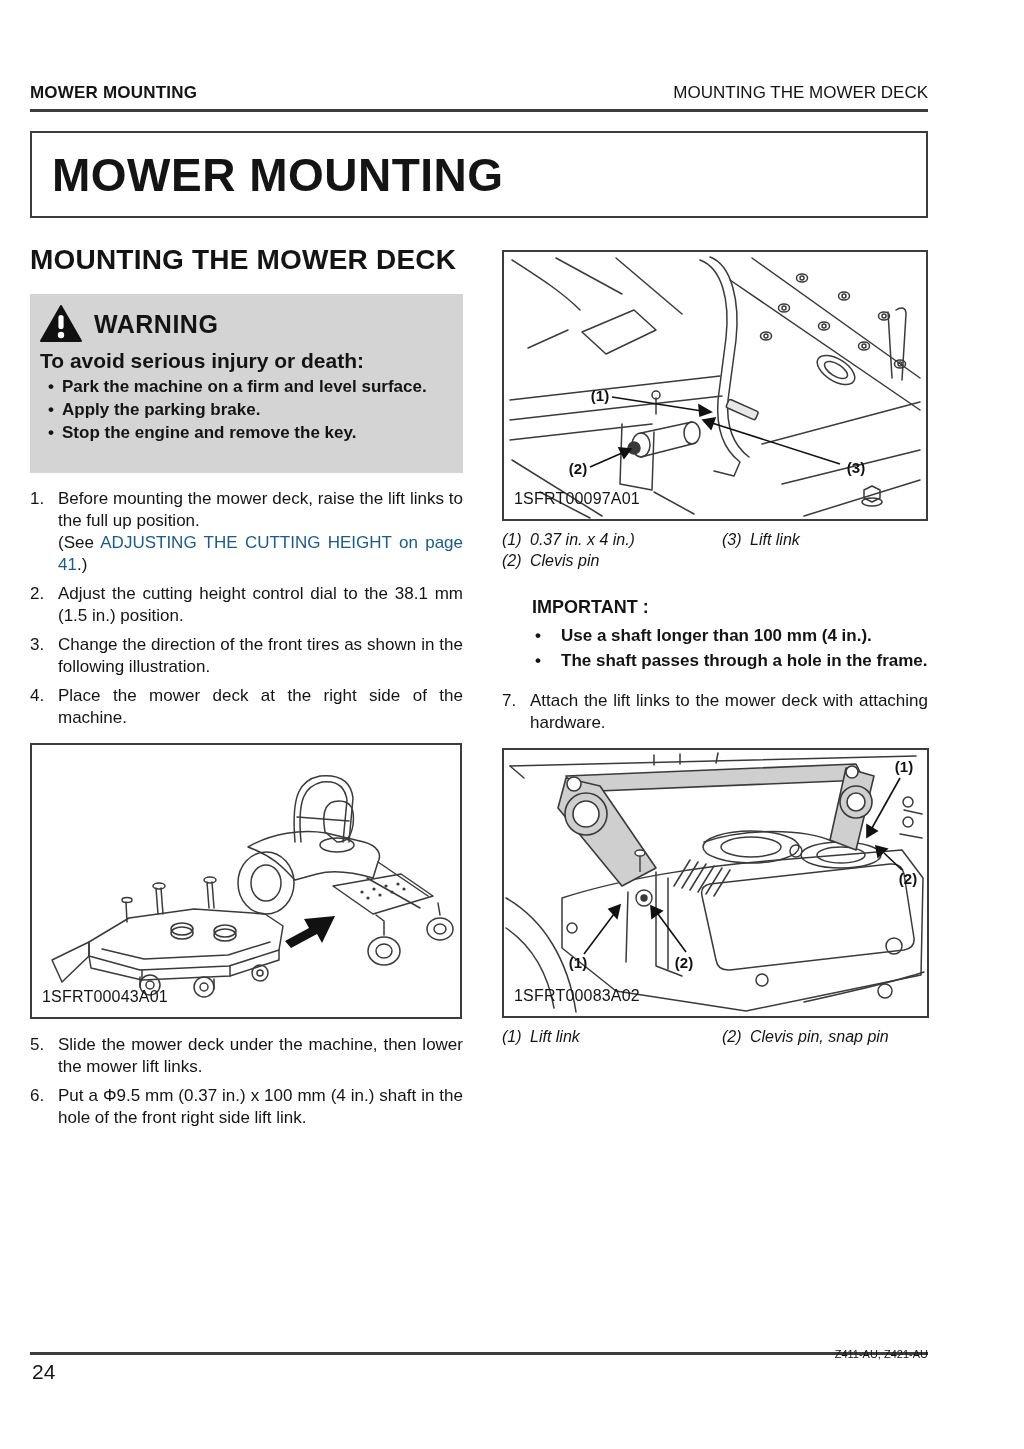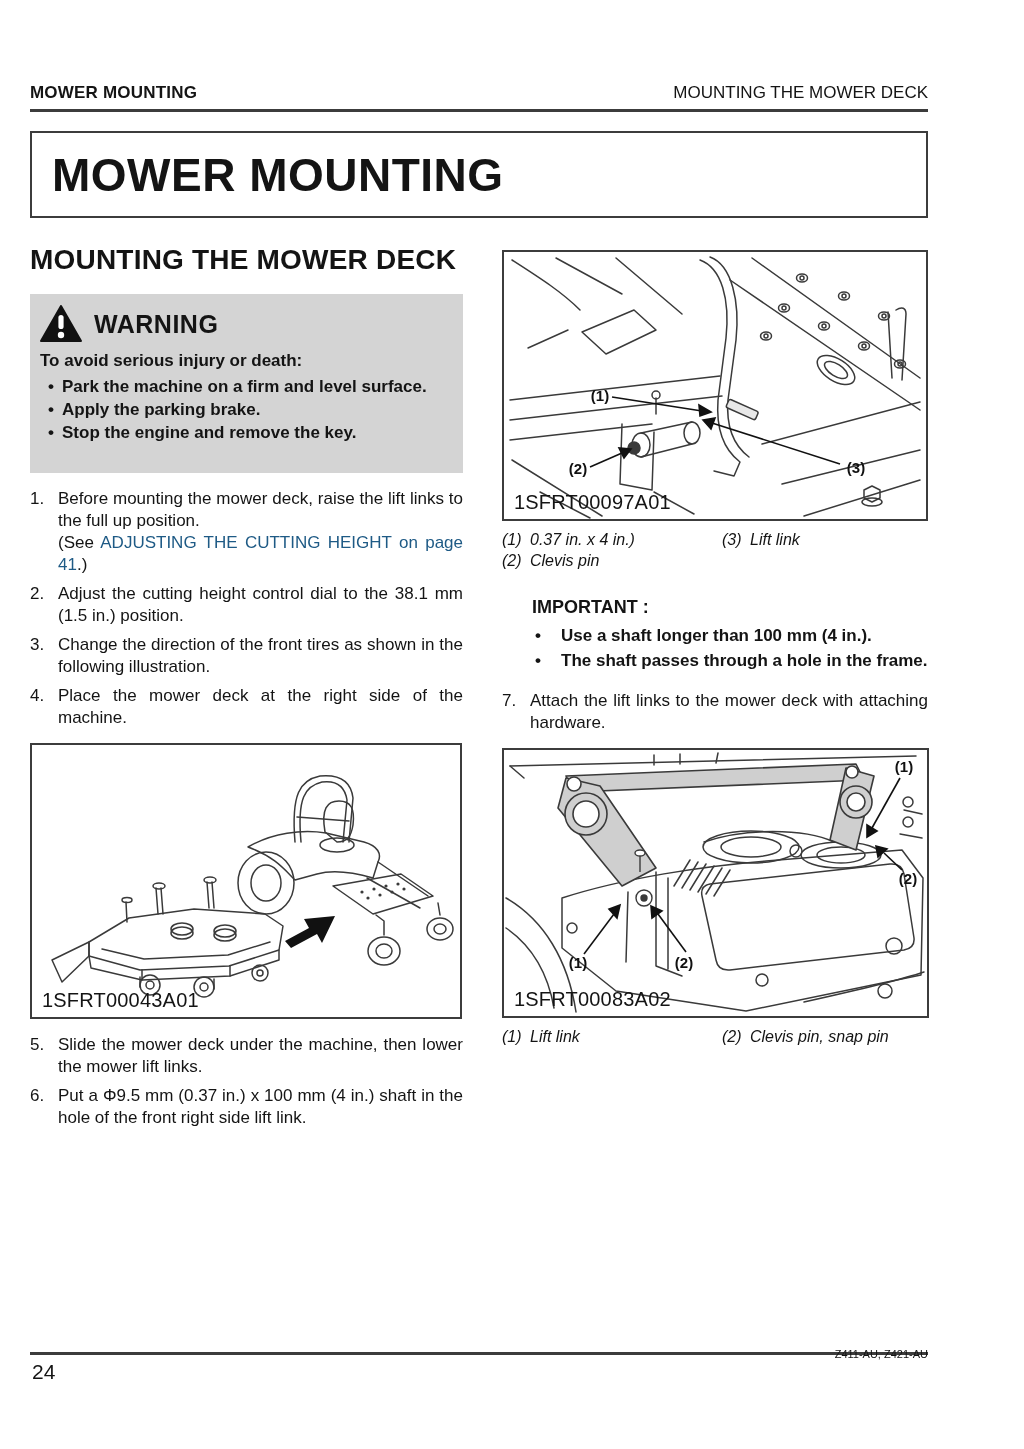--- a/index.html
+++ b/index.html
@@ -22,37 +22,37 @@
   .col-right{width:426px;}
 
   h2.section{font-size:28px;font-weight:bold;margin:4px 0 18px 0;letter-spacing:.2px;}
 
   
   .warning-box{background:#d4d4d4;padding:9px 12px 28px 10px;}
   .warning-head{display:flex;align-items:center;margin:2px 0 7px 0;}
   .warning-head .tri{width:42px;height:38px;margin-right:12px;}
   .warning-head .tri svg{display:block;}
   .warning-title{font-size:25px;font-weight:bold;letter-spacing:.5px;}
-  .warning-intro{font-weight:bold;font-size:17px;line-height:21px;margin:0 0 5px 0;}
+  .warning-intro{font-weight:bold;font-size:21px;line-height:21px;margin:0 0 5px 0;}
   .wrow{display:flex;font-weight:bold;font-size:17px;line-height:21px;margin:2px 0;}
   .wrow .marker{width:22px;flex:none;text-align:center;}
   .wrow .wtext{flex:1;}
 
   
   .steps{margin-top:15px;}
   .step{display:flex;font-size:17px;line-height:22px;margin:7px 0;}
   .step .num{width:28px;flex:none;}
   .step .body{flex:1;text-align:justify;}
   .step .body p{margin:0;}
   .xref{color:#1e5a85;text-decoration:none;cursor:pointer;}
 
   
   .figbox{position:relative;border:2px solid #3c3c3c;background:#fff;padding:0;margin:0;}
   .figbox svg{display:block;}
-  .figcap{position:absolute;left:10px;bottom:5px;font-size:20px;color:#141414;letter-spacing:.2px;text-align:right;}
+  .figcap{position:absolute;left:10px;bottom:11px;font-size:16px;color:#141414;letter-spacing:.2px;text-align:right;}
   .fig-a{width:428px;height:272px;margin:14px 0 10px 0;}
   .fig-b{width:422px;height:267px;margin:10px 0 0 0;}
   .fig-c{width:423px;height:266px;margin:14px 0 0 0;}
   .figlabel text{font-family:"Liberation Sans",sans-serif;font-weight:bold;font-size:15px;fill:#111;}
 
   
   .legend{font-style:italic;font-size:16px;line-height:21px;margin-top:8px;}
   .legend-grid{display:flex;}
   .legend-colA{width:220px;flex:none;}
   .legend-colB{flex:1;}

